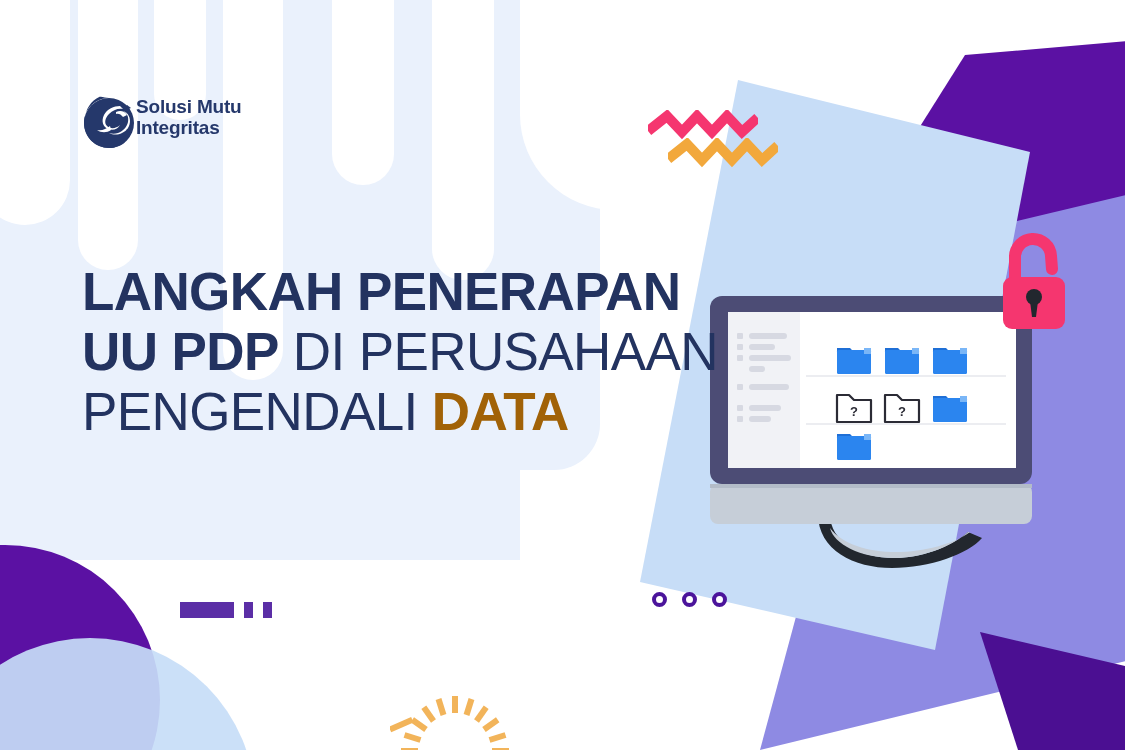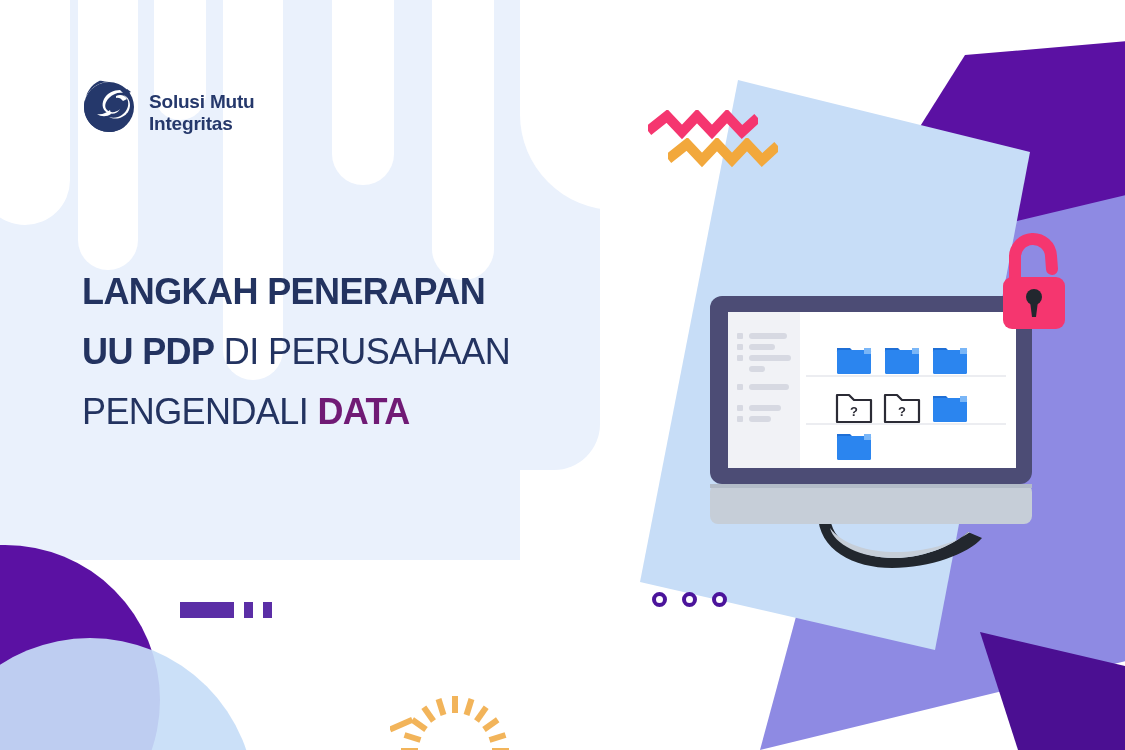--- a/index.html
+++ b/index.html
@@ -110,49 +110,49 @@
   }
   .dash-long { width:54px; height:16px; background:#5b2ea6; }
   .dash-sm { width:9px; height:16px; background:#5b2ea6; }
 
   
   .sunburst { position:absolute; z-index:6; }
 
   
   .logo {
     position:absolute;
-    left:82px; top:80px;
+    left:82px; top:96px;
     z-index:12;
     display:flex;
-    align-items:flex-end;
-    gap:13px;
+    align-items:flex-start;
+    gap:0;
   }
   .logo-text {
     font-size:19px;
     font-weight:bold;
     line-height:1.12;
     color:#25386b;
     letter-spacing:-0.2px;
   }
 
   
   .headline {
     position:absolute;
     left:82px; top:262px;
     z-index:12;
     width:640px;
-    font-size:36px;
+    font-size:53px;
     line-height:60px;
     letter-spacing:-0.6px;
     color:#233360;
   }
   .hl-line { white-space:nowrap; }
   .b { font-weight:bold; }
   .l { font-weight:normal;margin-top:28px; }
-  .pink-b { color:#701a75; font-weight:bold; }
+  .pink-b { color:#a16207; font-weight:bold; }
 </style>
 </head>
 <body>
 
 <div id="stage">
 
   <div class="bg-tint2"></div>
   <div class="bg-tint"></div>
 
   <div class="drip" style="left:78px; top:-60px; width:60px; height:330px;"></div>

